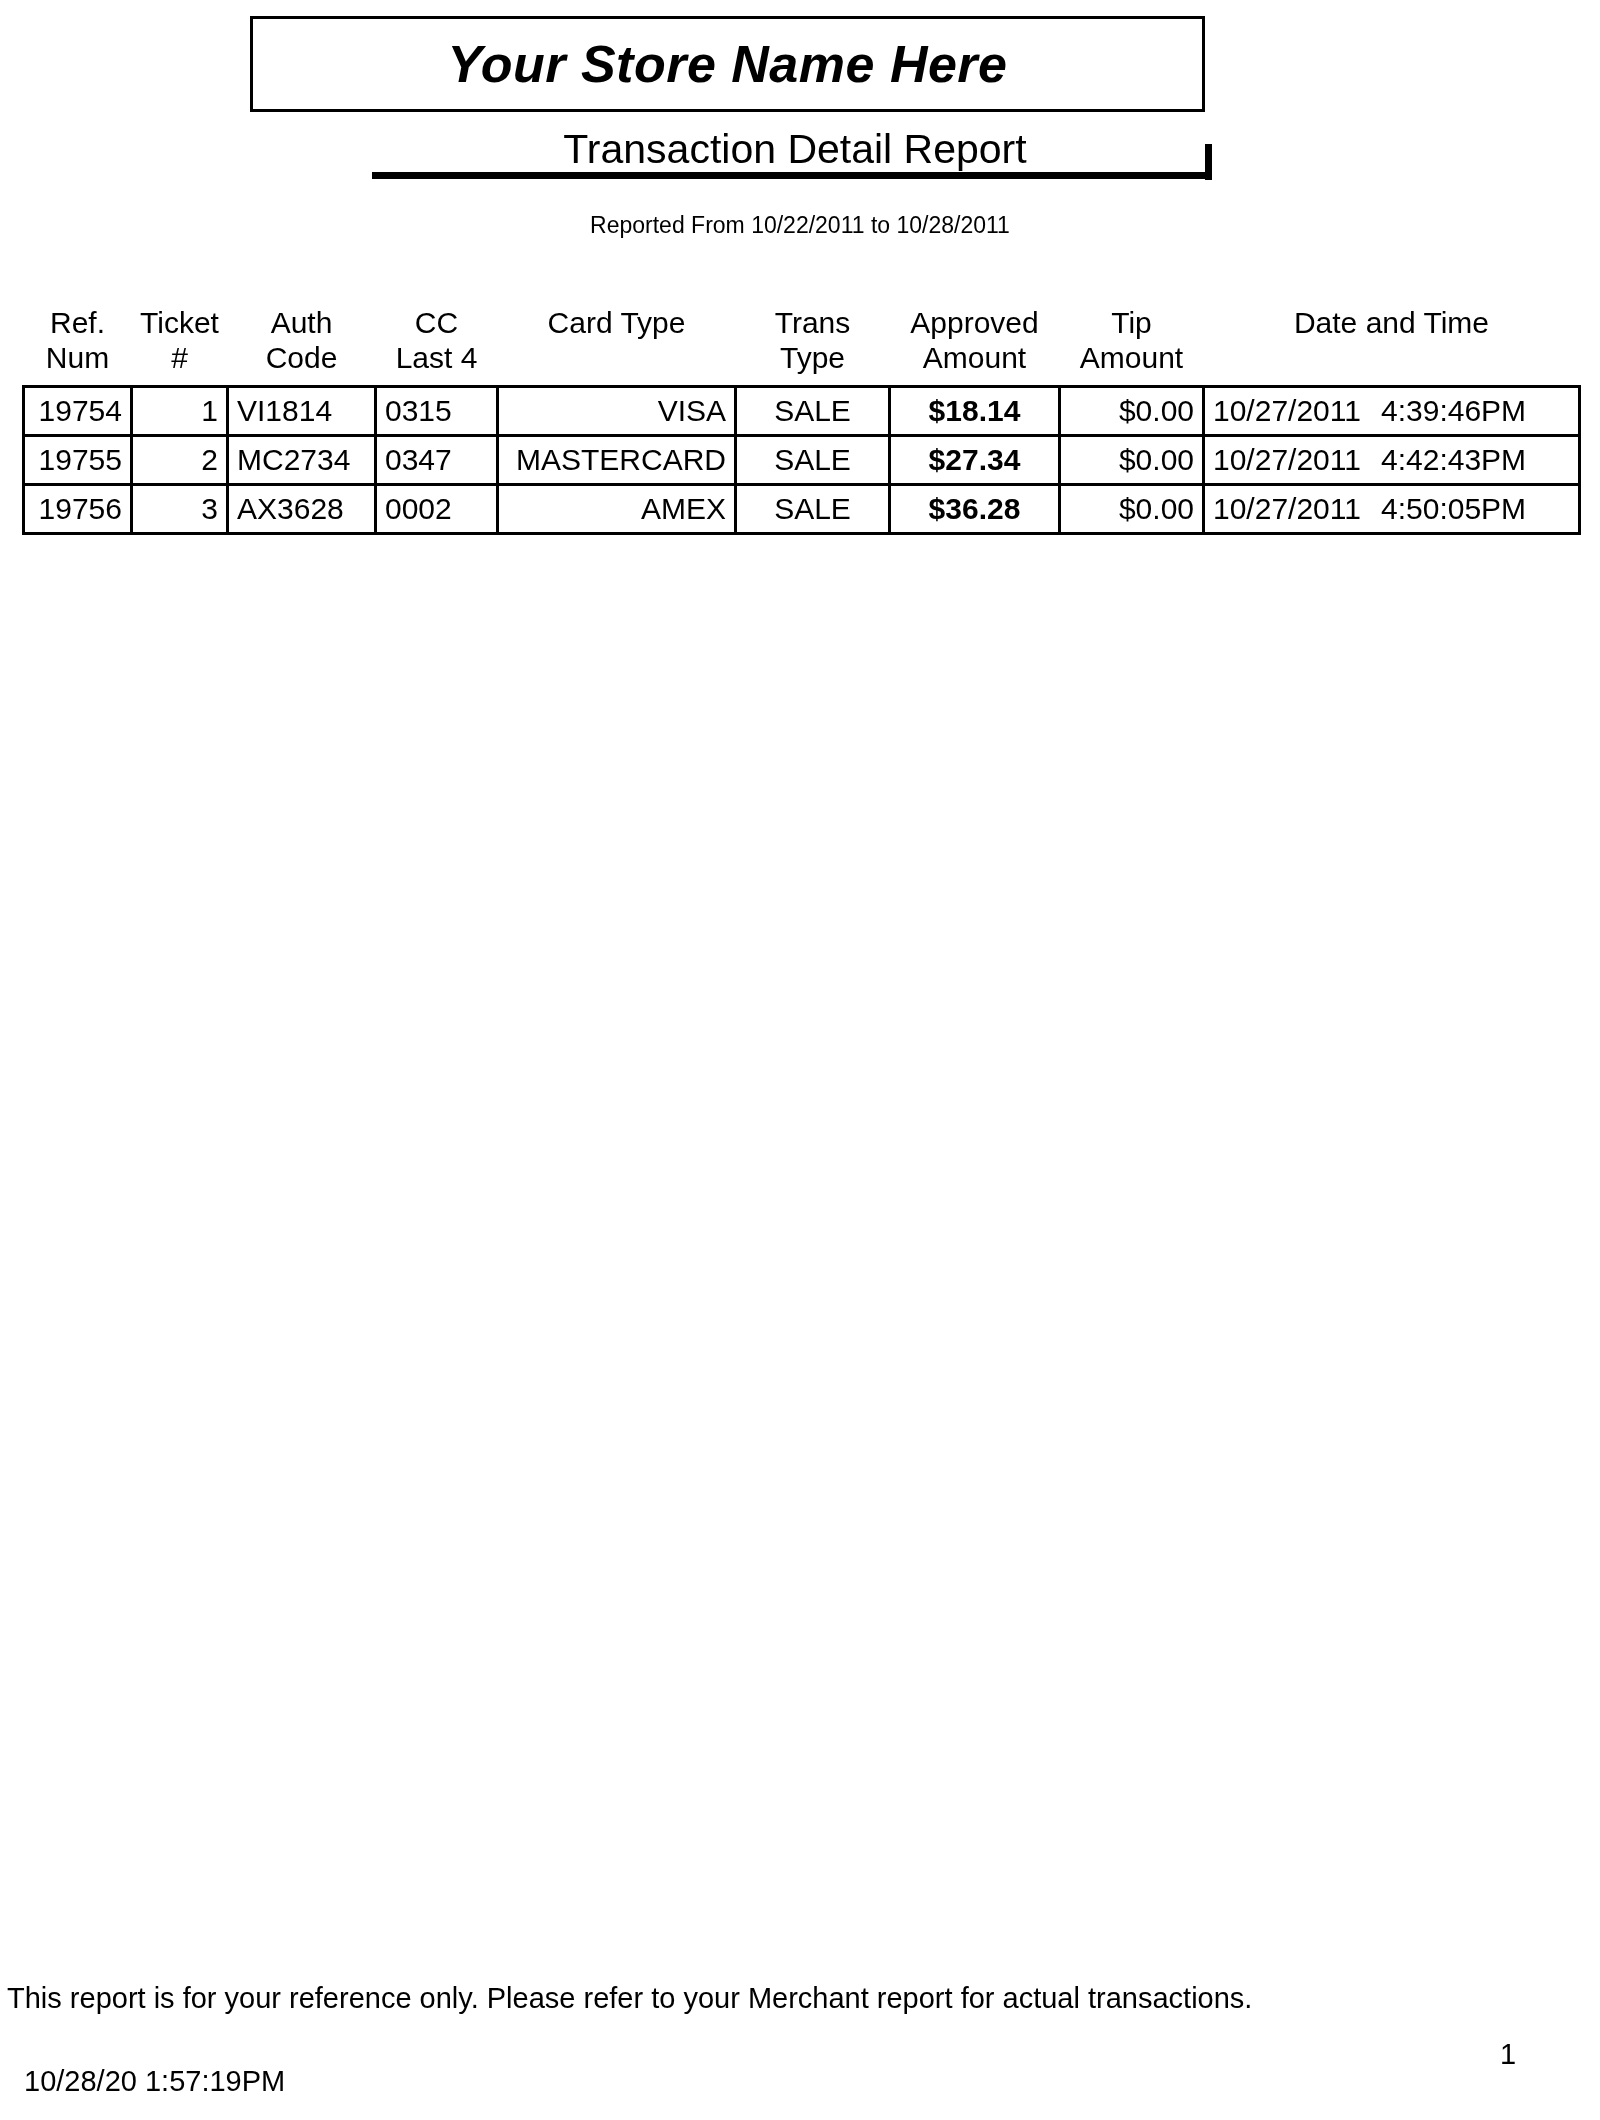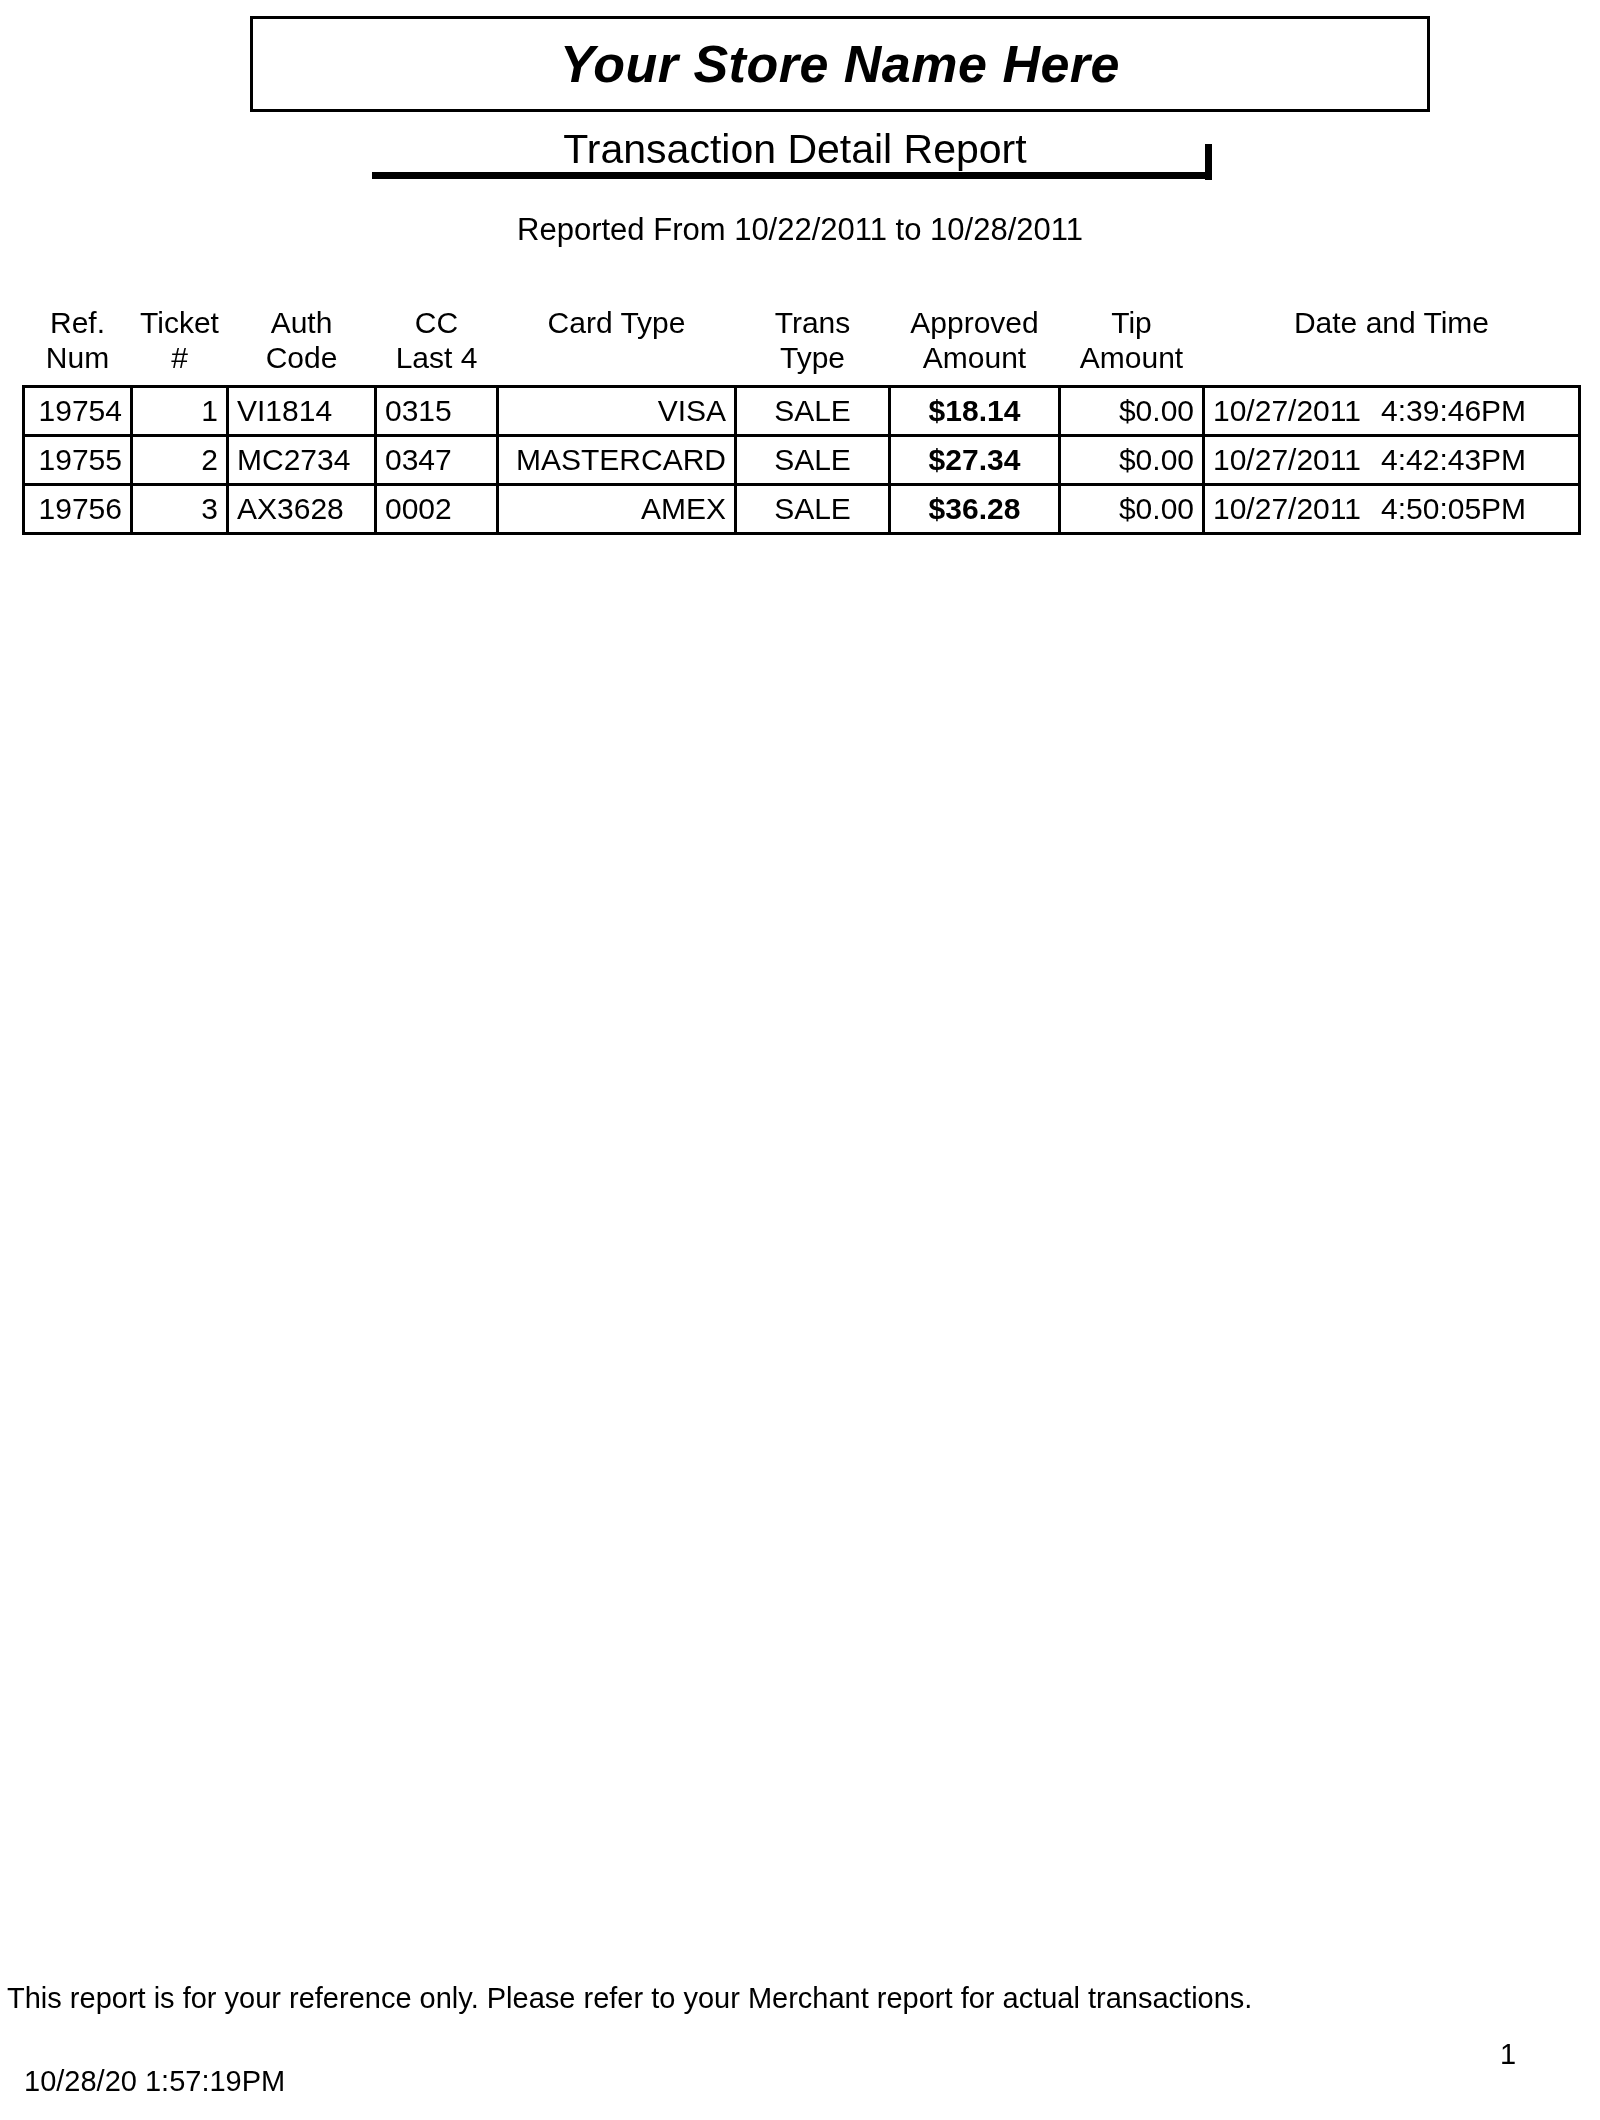--- a/index.html
+++ b/index.html
@@ -22,21 +22,21 @@
     top: 0;
     width: 1600px;
     height: 2120px;
   }
 
   
   .store-name-box {
     position: absolute;
     left: 250px;
     top: 16px;
-    width: 1180px;
+    width: 955px;
     height: 96px;
     border: 3px solid #000;
     box-sizing: border-box;
     display: flex;
     align-items: center;
     justify-content: center;
   }
   .store-name-text {
     font-size: 52px;
     font-weight: bold;
@@ -77,21 +77,21 @@
     height: 36px;
     background: #000;
   }
 
   .report-range {
     position: absolute;
     left: 0;
     top: 212px;
     width: 1600px;
     text-align: center;
-    font-size: 31px;
+    font-size: 23px;
   }
 
   
   .table-wrap {
     position: absolute;
     left: 22px;
     top: 305px;
     width: 1556px;
   }
 

